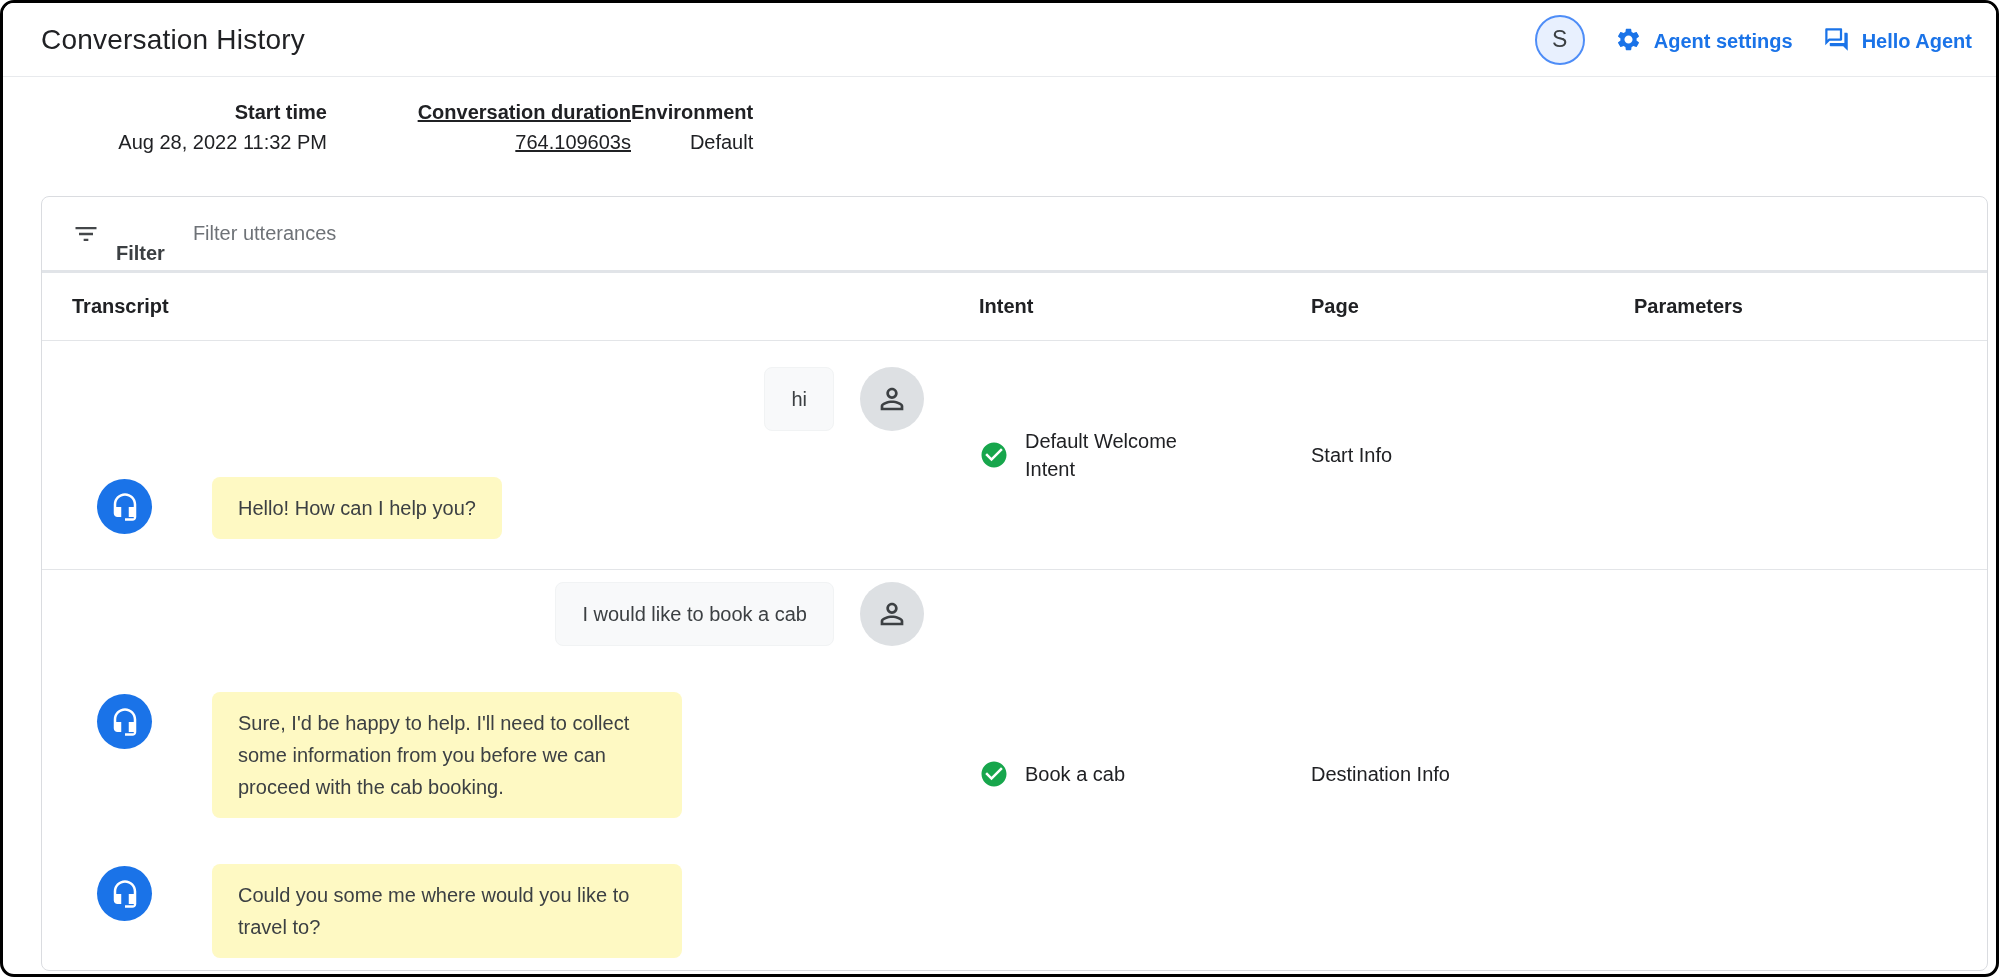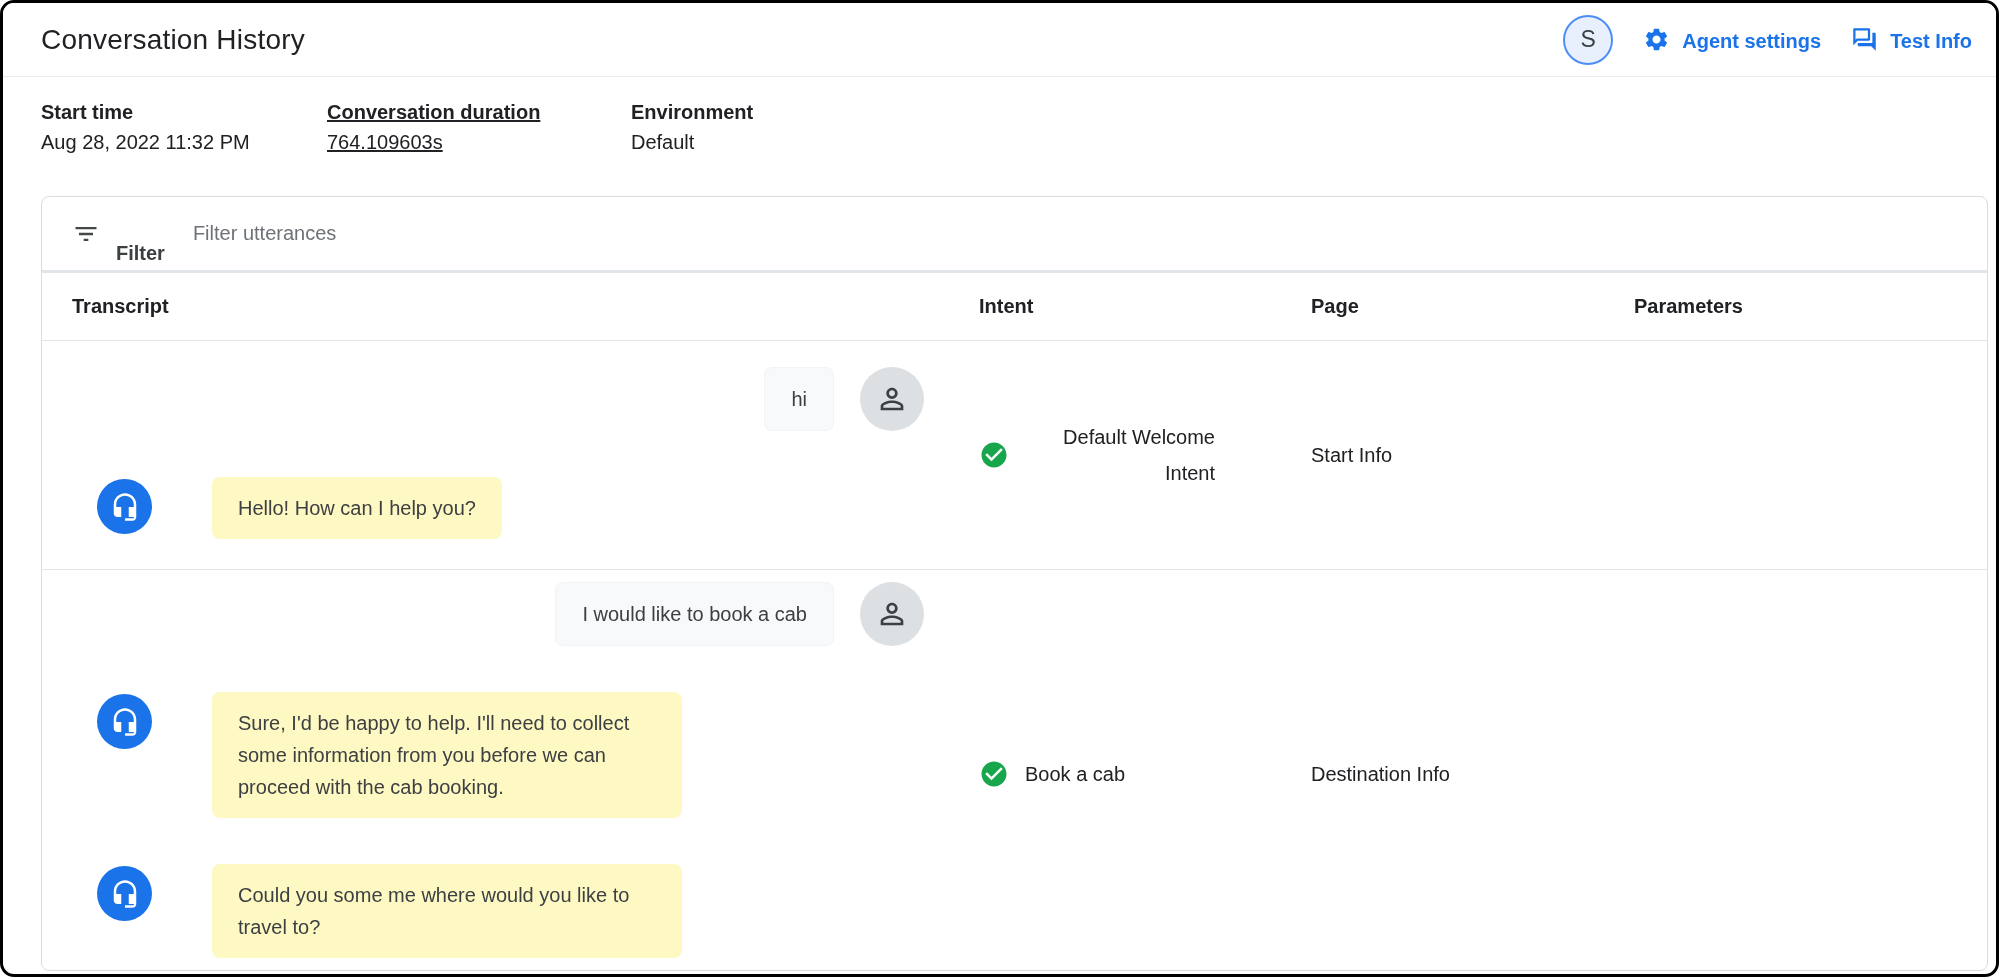--- a/index.html
+++ b/index.html
@@ -51,20 +51,21 @@
     background: none; border: none; padding: 0;
     color: #1a73e8; font-size: 20px; font-weight: 600;
     font-family: inherit; cursor: pointer; white-space: nowrap;
   }
 
   
   .meta-row {
     display: flex;
     padding: 24px 46px 0 38px;
     height: 119px;
+    text-align: right;
   }
   .meta-item:nth-child(1) { width: 286px; }
   .meta-item:nth-child(2) { width: 304px; text-decoration: underline; }
   .meta-label { font-size: 20px; font-weight: 700; color: #202124; margin-bottom: 7px; }
   .meta-value { font-size: 20px; font-weight: 400; color: #202124; }
 
   
   .card {
     margin: 0 8px 0 38px;
     border: 1px solid #dadce0;
@@ -127,21 +128,21 @@
     background: #dde0e3; flex: none;
     display: flex; align-items: center; justify-content: center;
   }
   .agent-icon-circle {
     width: 55px; height: 55px; border-radius: 50%;
     background: #1a73e8; flex: none; margin-top: 2px;
     display: flex; align-items: center; justify-content: center;
   }
 
   .intent-cell { display: flex; align-items: center; gap: 16px; padding-right: 24px; }
-  .intent-label { font-size: 20px; color: #202124; line-height: 36px; max-width: 190px; text-align: right; }
+  .intent-label { font-size: 20px; color: #202124; line-height: 28px; max-width: 190px; }
   .check-icon { flex: none; display: flex; }
 
   .page-cell { display: flex; align-items: center; font-size: 20px; color: #202124; }
   .params-cell { min-height: 10px; }
 </style>
 </head>
 <body>
 
 <div class="frame">
 
@@ -158,21 +159,21 @@
             </svg>
         </span>
         <span>Agent settings</span>
       </button>
       <button class="link-btn">
         <span class="icon" style="display:flex;">
           <svg width="27" height="27" viewBox="0 0 24 24" fill="#1a73e8">
               <path d="M15 4v7H5.17L4 12.17V4h11m1-2H3c-.55 0-1 .45-1 1v14l4-4h10c.55 0 1-.45 1-1V3c0-.55-.45-1-1-1zm5 4h-2v9H6v2c0 .55.45 1 1 1h11l4 4V7c0-.55-.45-1-1-1z"></path>
             </svg>
         </span>
-        <span>Test Info</span>
+        <span>Hello Agent</span>
       </button>
     </div>
   </header>
 
   <section class="meta-row">
     <div class="meta-item">
       <div class="meta-label">Start time</div>
       <div class="meta-value">Aug 28, 2022 11:32 PM</div>
     </div>
     <div class="meta-item">

